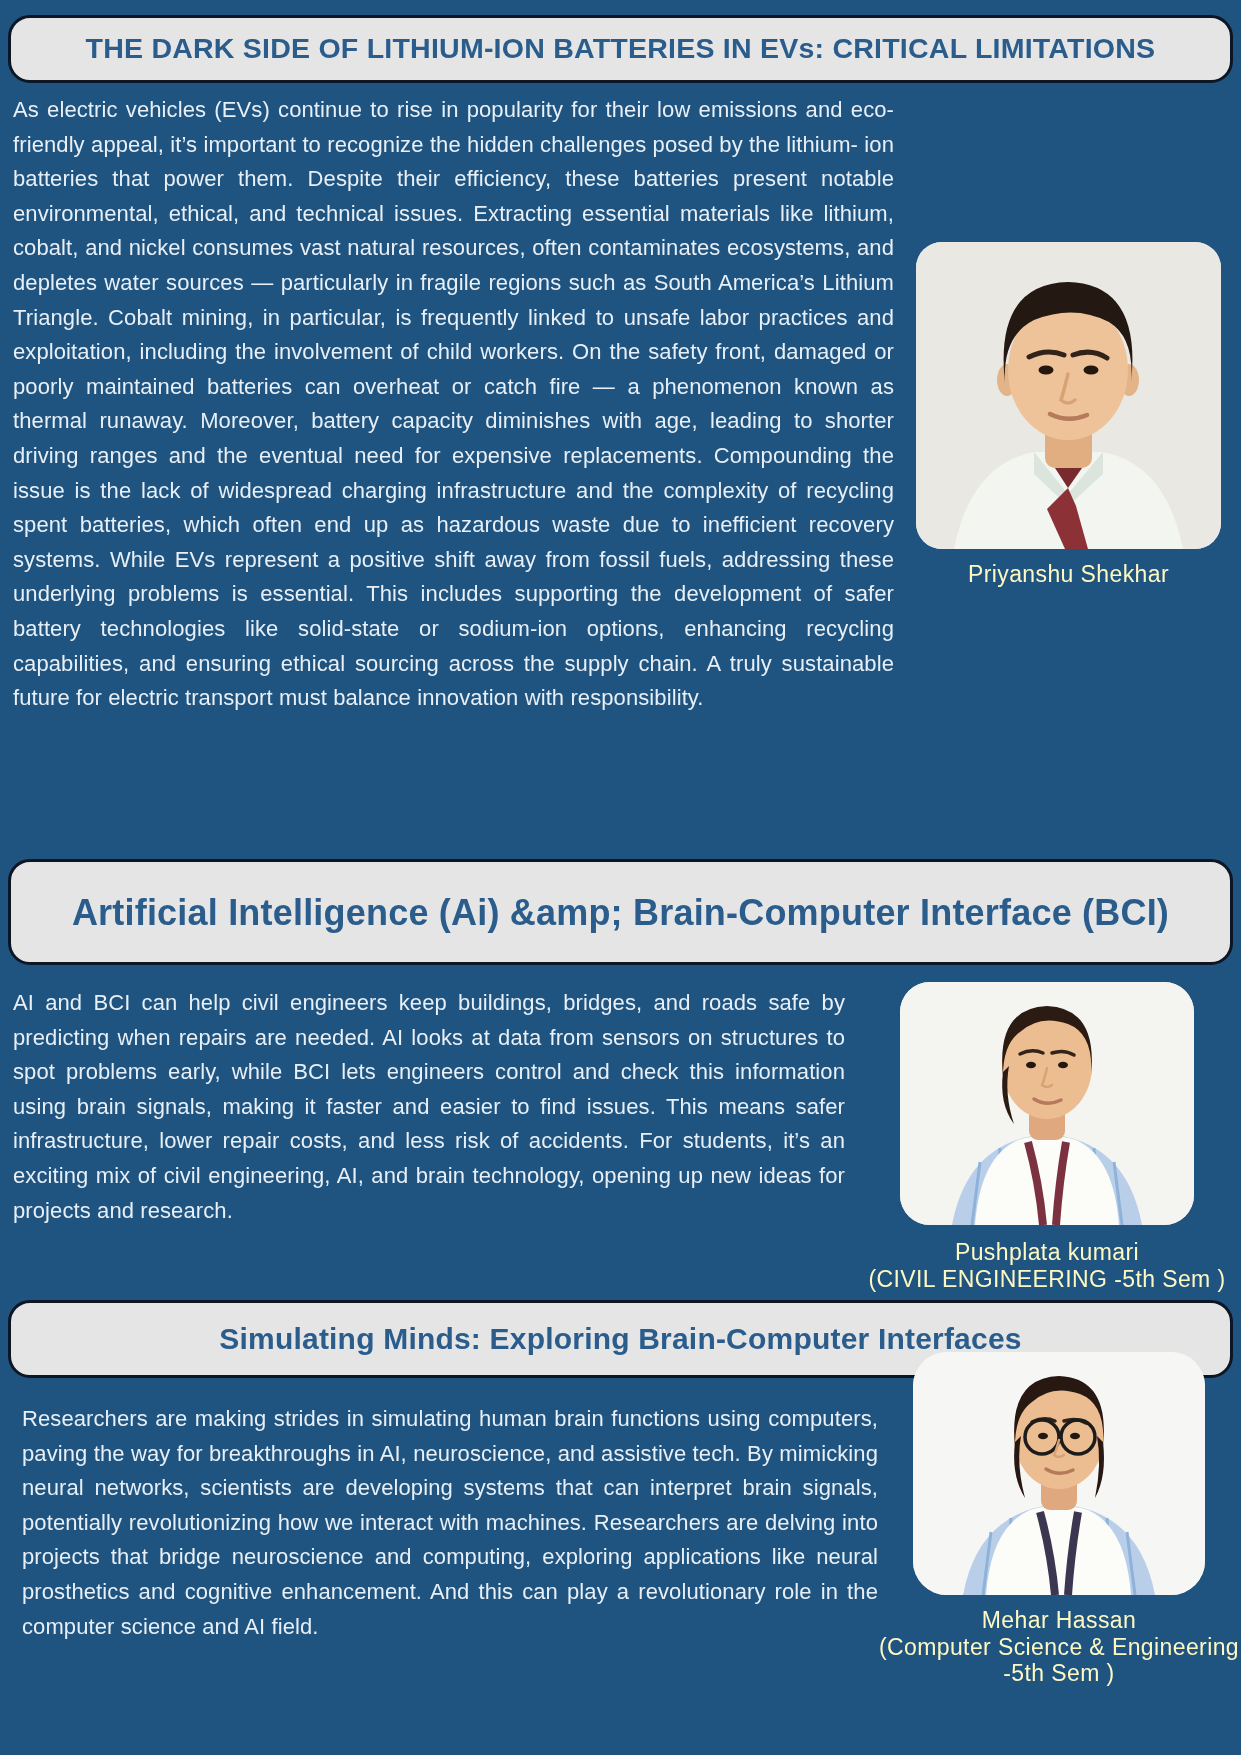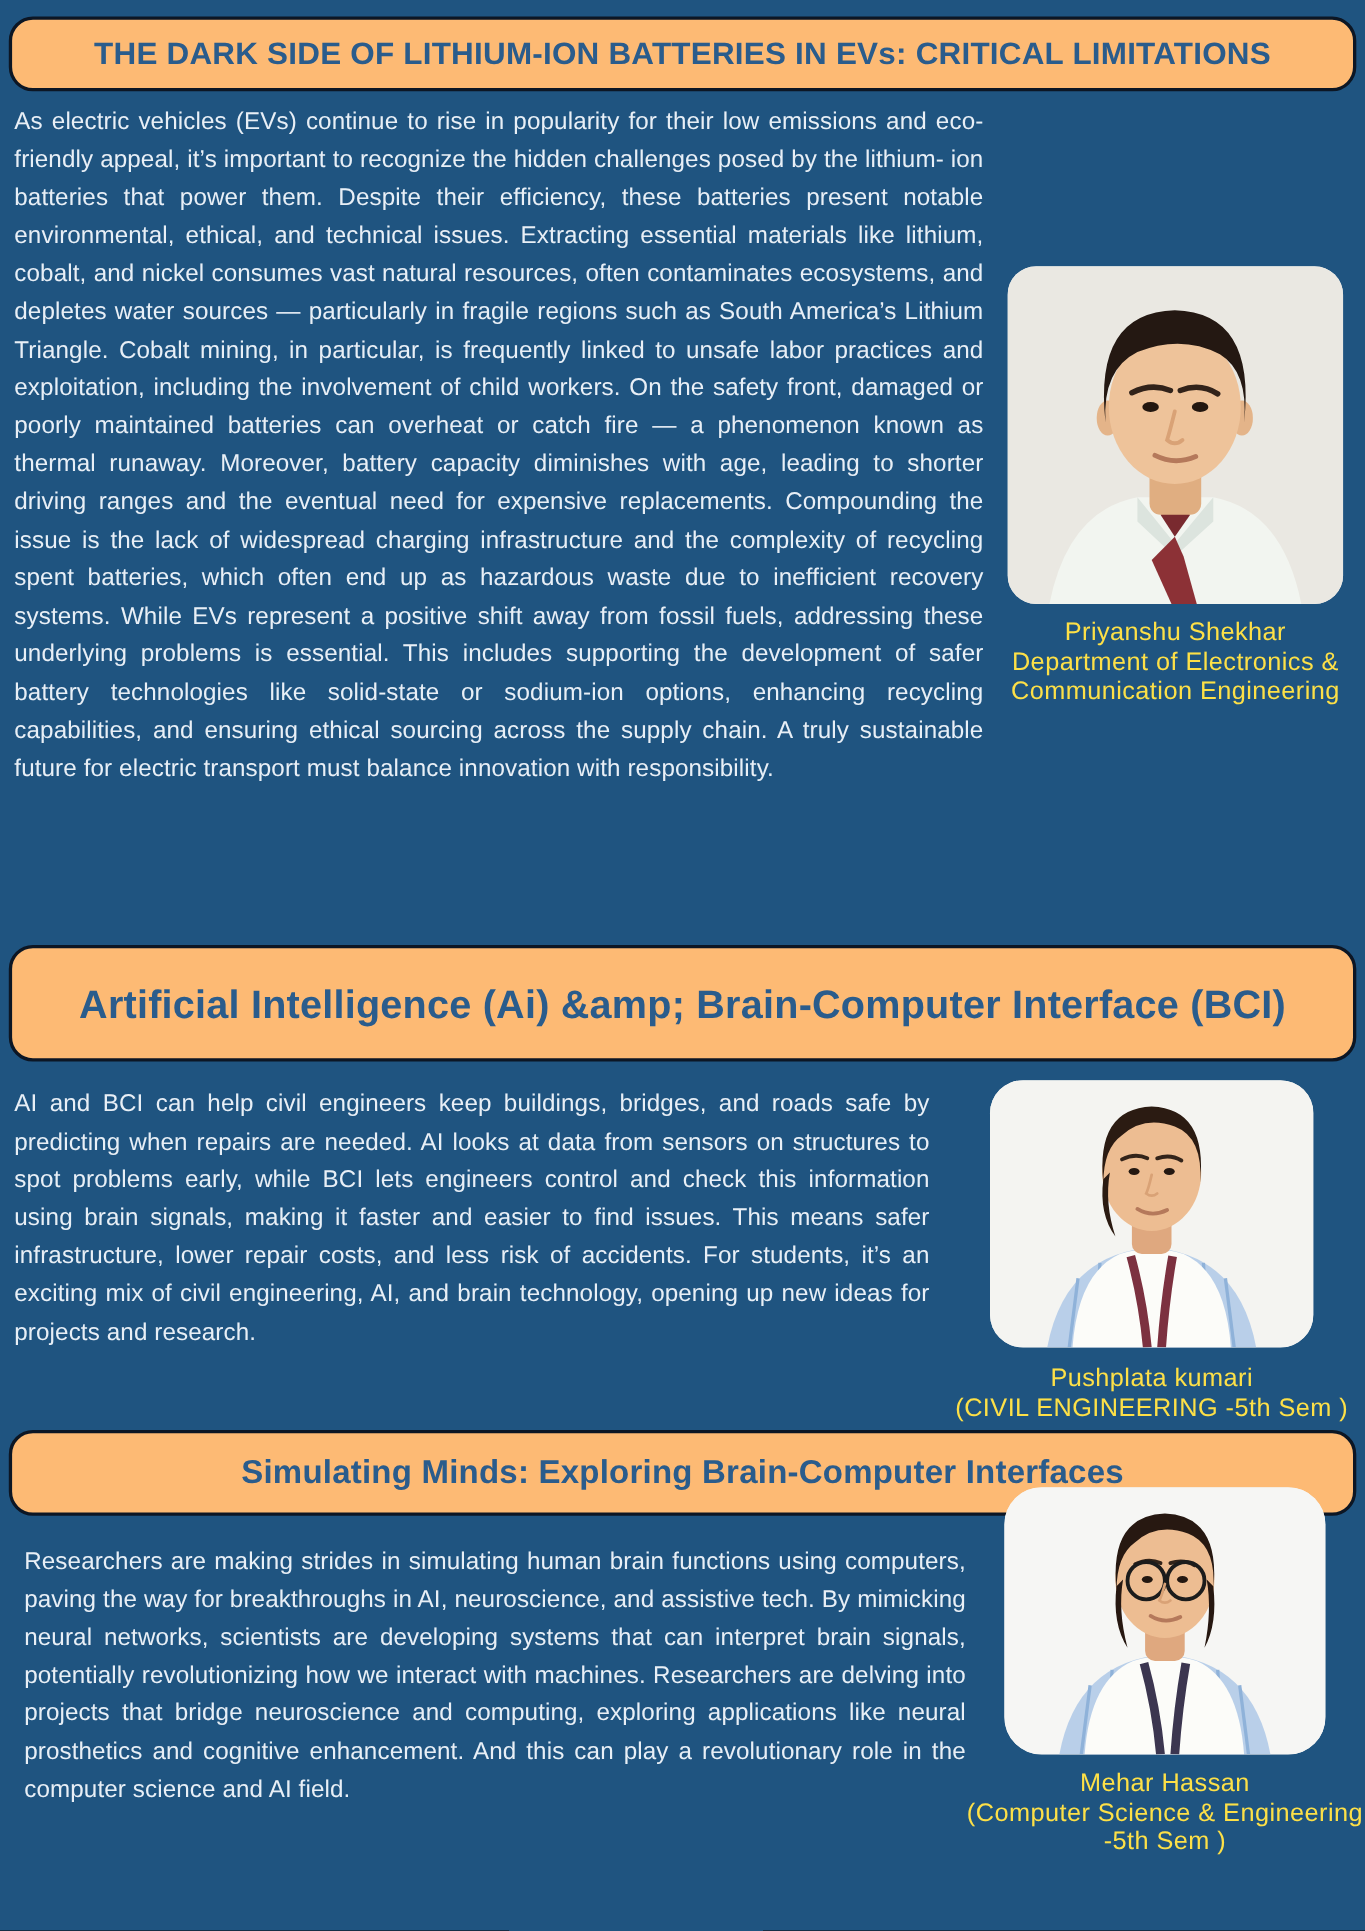--- a/index.html
+++ b/index.html
@@ -6,21 +6,21 @@
   .page{
     position:relative;
     width:1241px;height:1755px;
     background:#1f5480;
     font-family:"Liberation Sans","DejaVu Sans",sans-serif;
     overflow:hidden;
   }
   .title-box{
     position:absolute;
     box-sizing:border-box;
-    background:#fdba74;
+    background:#e5e5e5;
     border:3px solid #0c1624;
     border-radius:22px;
     display:flex;
     flex-direction:column;
     align-items:center;
     justify-content:center;
     text-align:center;
   }
   .title-text{
     color:#2a5c8c;
@@ -53,21 +53,21 @@
     display:block;
   }
   .photo svg{display:block;width:100%;height:100%;}
   .photo1{width:305px;height:307px;border-radius:26px;}
   .photo2{width:294px;height:243px;border-radius:30px;}
   .photo3{width:292px;height:243px;border-radius:34px;}
   .fig1{left:916px;top:242px;width:305px;}
   .fig2{left:900px;top:982px;width:294px;}
   .fig3{left:913px;top:1352px;width:292px;}
   .caption{
-    color:#fde047;
+    color:#fef9c3;
     font-size:23px;
     line-height:26.5px;
     text-align:center;
     letter-spacing:.4px;
   }
   .cap1{margin-top:12px;width:339px;margin-left:-17px;}
   .cap2{margin-top:14px;width:366px;margin-left:-36px;}
   .cap3{margin-top:12px;width:380px;margin-left:-44px;}
   .caption .line{margin:0;}
 </style>
@@ -98,21 +98,20 @@
         <path d="M113 115 q18 -9 35 -2" stroke="#32231a" stroke-width="5" fill="none" stroke-linecap="round"></path>
         <path d="M157 113 q18 -7 34 3" stroke="#32231a" stroke-width="5" fill="none" stroke-linecap="round"></path>
         <ellipse cx="130" cy="128" rx="7.5" ry="4.5" fill="#231710"></ellipse>
         <ellipse cx="175" cy="128" rx="7.5" ry="4.5" fill="#231710"></ellipse>
         <path d="M152 132 q-5 20 -7 26 q7 6 14 0" stroke="#d9a276" stroke-width="3.5" fill="none" stroke-linecap="round"></path>
         <path d="M134 172 q18 9 37 1" stroke="#b5795b" stroke-width="4.5" fill="none" stroke-linecap="round"></path>
       </svg>
     </span>
     <figcaption class="caption cap1">
       <div class="line">Priyanshu Shekhar</div>
-      <div class="line">Department of Electronics &amp; Communication Engineering</div>
     </figcaption>
   </figure>
 
   <div class="title-box box2">
     <span class="title-text">Artificial Intelligence (Ai) &amp;amp; Brain-Computer Interface (BCI)</span>
   </div>
 
   <p class="body p2">AI and BCI can help civil engineers keep buildings, bridges, and roads safe by predicting when repairs are needed. AI looks at data from sensors on structures to spot problems early, while BCI lets engineers control and check this information using brain signals, making it faster and easier to find issues. This means safer infrastructure, lower repair costs, and less risk of accidents. For students, it’s an exciting mix of civil engineering, AI, and brain technology, opening up new ideas for projects and research.</p>
 
   <figure class="fig fig2">

